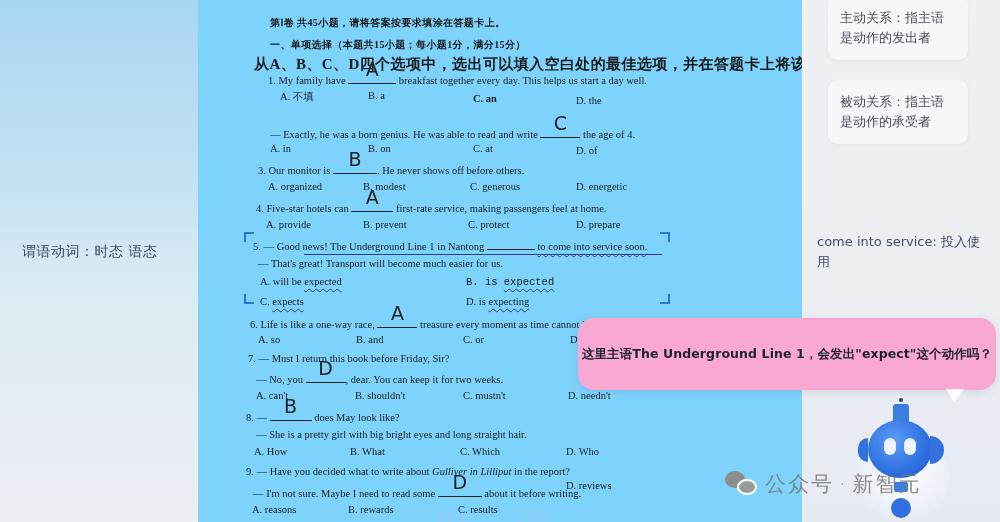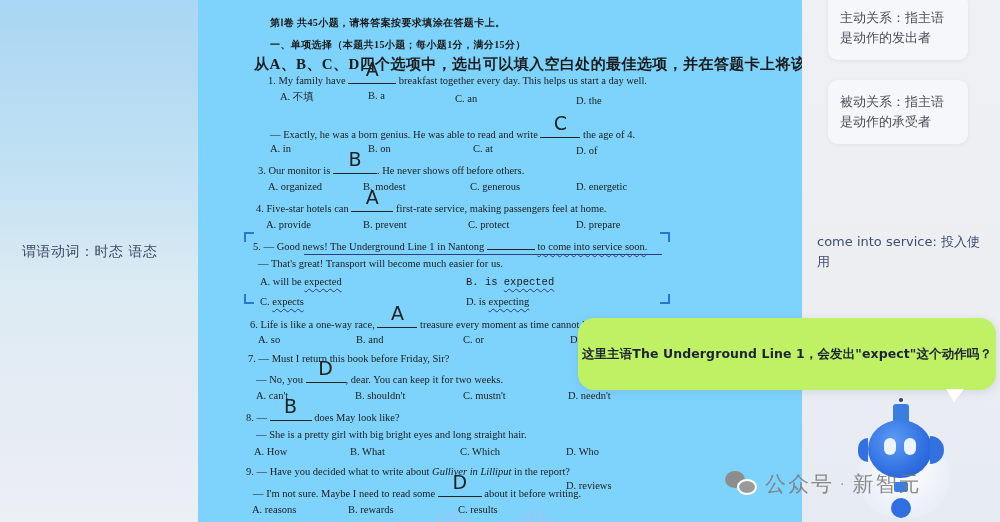--- a/index.html
+++ b/index.html
@@ -46,21 +46,21 @@
   .card {
     position: absolute; left: 26px; width: 140px;
     background: #f6f7fa; border-radius: 10px;
     box-shadow: 0 1px 4px rgba(120,130,150,0.12);
     padding: 12px 12px; font-size: 13px; color: #4a4f5c; line-height: 20px;
   }
   .vocab { position: absolute; left: 15px; top: 232px; width: 175px; font-size: 13px; color: #3e4f72; line-height: 20px; }
 
   .bubble {
     position: absolute; left: 578px; top: 318px; width: 418px; height: 72px;
-    background: #bef264; border-radius: 16px;
+    background: #f9a8d4; border-radius: 16px;
     box-shadow: 0 2px 10px rgba(100,110,140,0.18);
     display: flex; align-items: center; justify-content: center;
   }
   .bubble-text { font-size: 12.5px; color: #1e2233; font-weight: bold; letter-spacing: 0.1px; }
   .bubble-tail {
     position: absolute; left: 368px; bottom: -12px; width: 0; height: 0;
     border-left: 8px solid transparent; border-right: 10px solid transparent; border-top: 13px solid #ffffff;
   }
 
   .robot { position: absolute; left: 848px; top: 398px; width: 110px; height: 124px; }
@@ -100,21 +100,21 @@
   <div class="line hdr" style="left:56px; top:58px; font-size:15px;">从A、B、C、D四个选项中，选出可以填入空白处的最佳选项，并在答题卡上将该项涂黑。</div>
 
   <div class="line" style="left:70px; top:72px;">
     <span>1.</span>
     <span>My family have</span>
     <span class="blank" style="width:48px;"><span class="hand">A</span></span>
     <span>breakfast together every day. This helps us start a day well.</span>
   </div>
   <div class="opt" style="left:82px; top:90px;">A. 不填</div>
   <div class="opt" style="left:170px; top:90px;">B. a</div>
-  <div class="opt" style="left:257px; top:93px;">C. an</div>
+  <div class="opt" style="left:275px; top:93px;font-weight:bold;">C. an</div>
   <div class="opt" style="left:378px; top:95px;text-align:right;">D. the</div>
 
   <div class="line" style="left:72px; top:126px;">
     <span>— Exactly, he was a born genius. He was able to read and write</span>
     <span class="blank" style="width:40px;"><span class="hand">C</span></span>
     <span>the age of 4.</span>
   </div>
   <div class="opt" style="left:72px; top:143px;">A. in</div>
   <div class="opt" style="left:170px; top:143px;">B. on</div>
   <div class="opt" style="left:275px; top:143px;">C. at</div>

